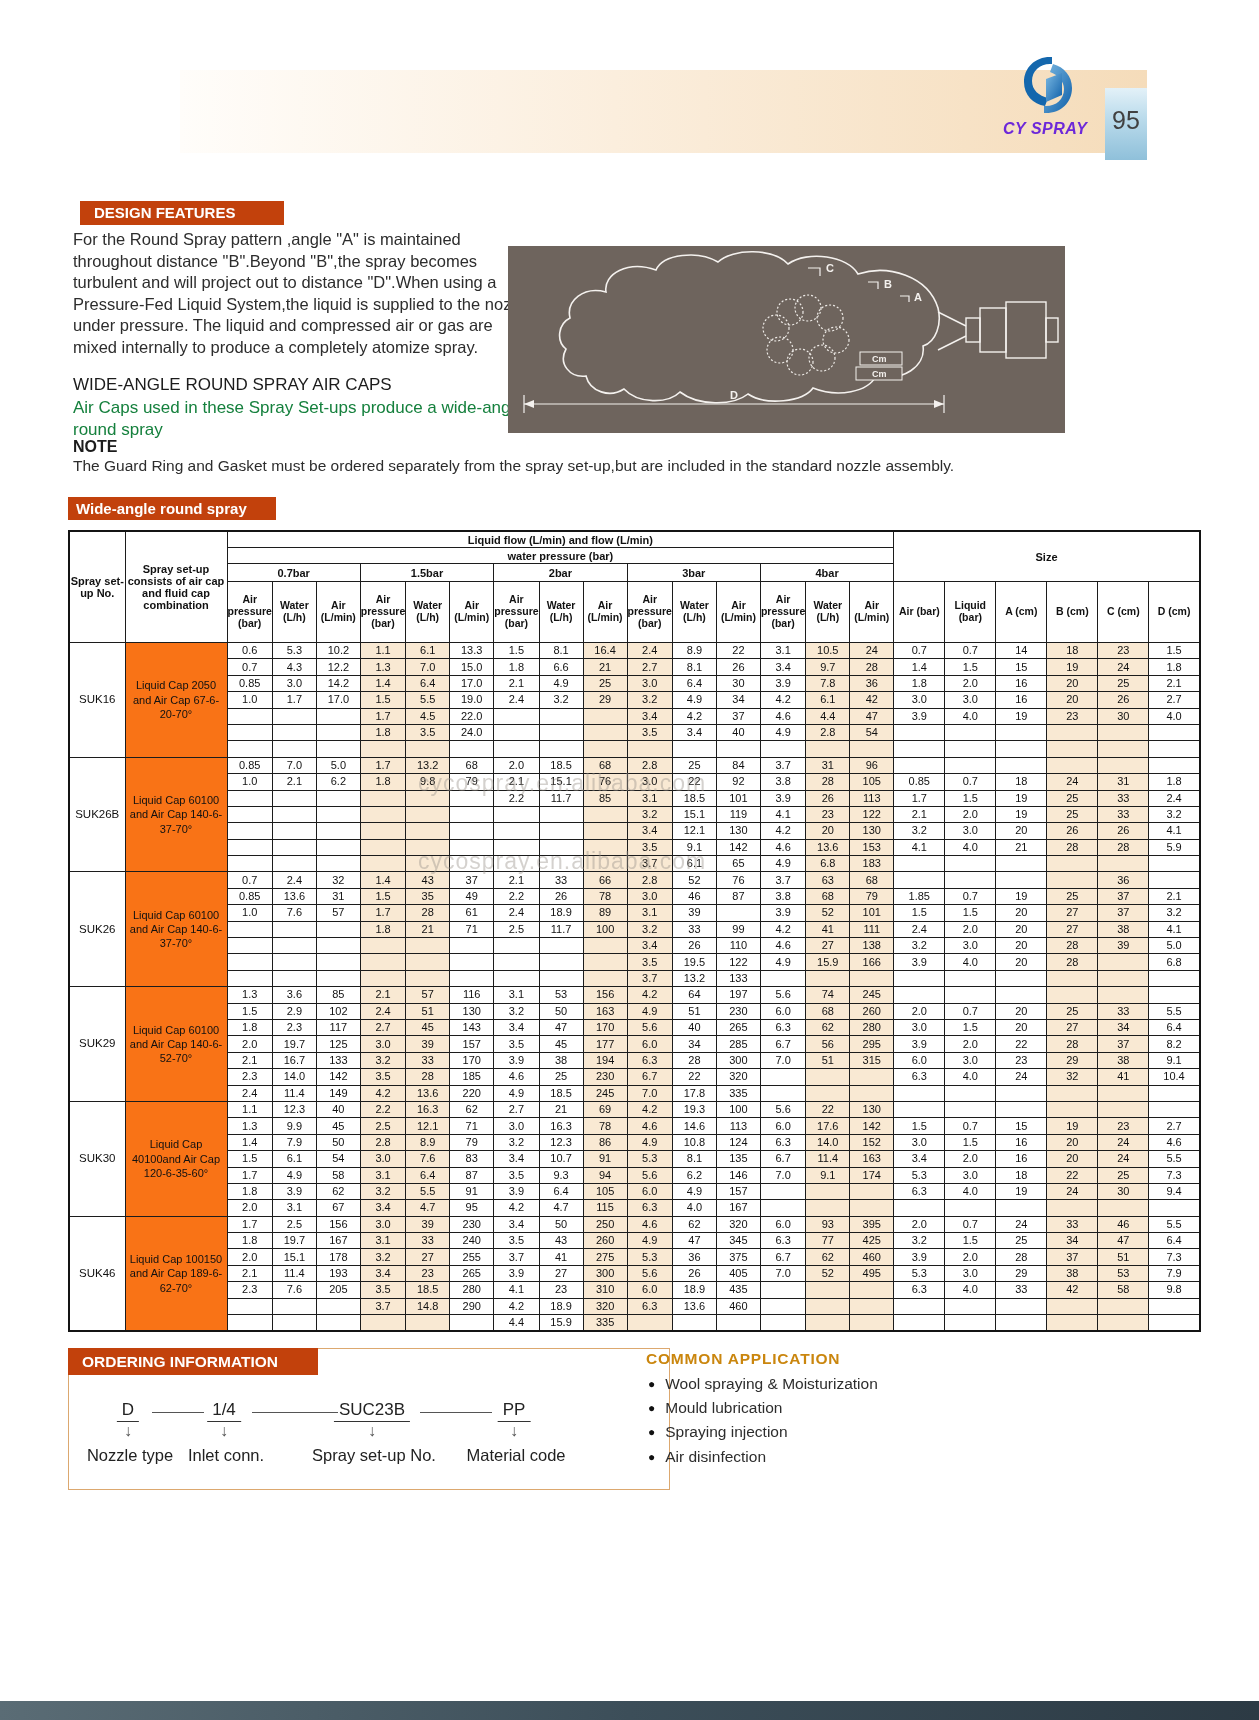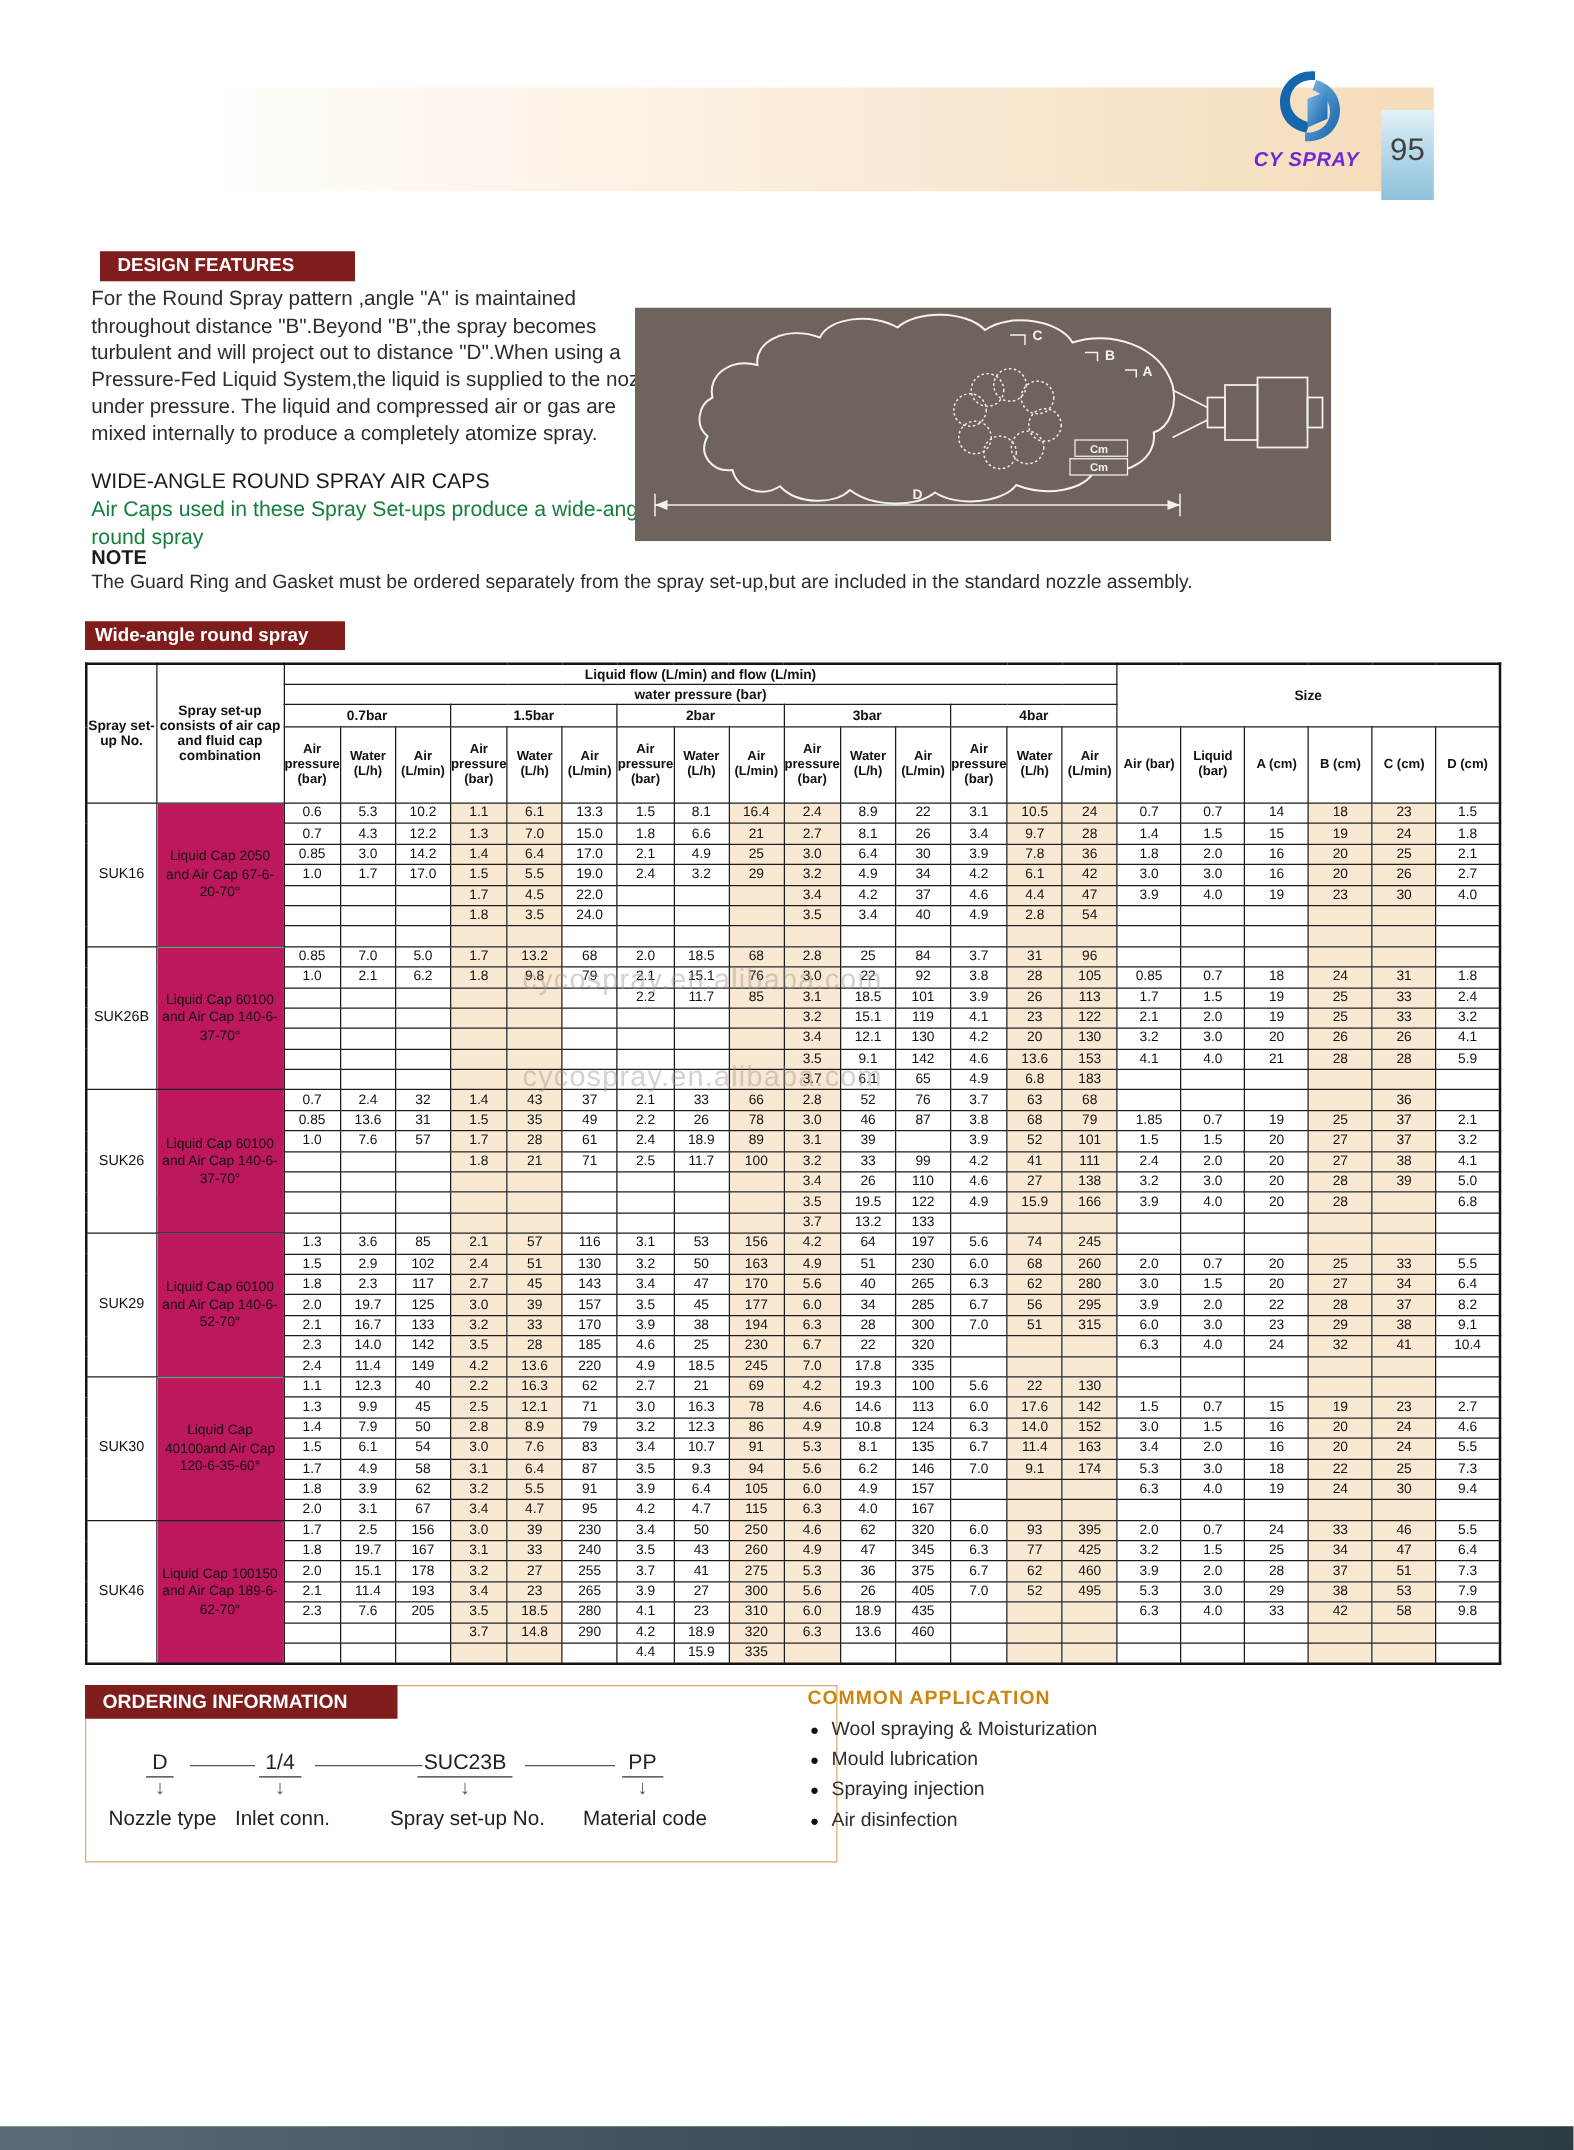--- a/index.html
+++ b/index.html
@@ -10,21 +10,21 @@
   
   #band{left:180px;top:70px;width:967px;height:83px;
         background:linear-gradient(90deg,#fffdfa 0%,#fbeedd 45%,#f5dcba 100%);}
   #page-num{left:1105px;top:88px;width:42px;height:72px;
         background:linear-gradient(180deg,#e3f1f8 0%,#bcdcec 40%,#8fc0da 100%);
         font-size:25px;color:#414141;text-align:center;line-height:64px;}
   #brand-text{left:1003px;top:120px;width:100px;font-size:16px;font-weight:bold;
         font-style:italic;color:#6d28d9;letter-spacing:.5px;}
 
   
-  .bar{background:#7f1d1d;color:#fff;font-weight:bold;font-size:15px;}
+  .bar{background:#c2410c;color:#fff;font-weight:bold;font-size:15px;}
   #feat-bar{left:80px;top:201px;width:190px;height:24px;line-height:24px;padding-left:14px;}
   #spray-bar{left:68px;top:497px;width:200px;height:23px;line-height:23px;padding-left:8px;font-size:15px;}
 
   
   #feat-para{left:73px;top:229px;width:466px;font-size:16.5px;line-height:21.5px;color:#2d2d2d;}
   #wide-head{left:73px;top:375px;font-size:17px;font-weight:normal;color:#1c1c1c;}
   #wide-text{left:73px;top:397px;width:452px;font-size:17px;line-height:21.5px;color:#15803d;}
   #note-head{left:73px;top:438px;font-size:16px;font-weight:bold;color:#1c1c1c;}
   #note-text{left:73px;top:457px;width:1120px;font-size:15.5px;color:#2d2d2d;}
 
@@ -36,21 +36,21 @@
         table-layout:fixed;background:#fff;border:2px solid #141414;}
   #spray-table th,#spray-table td{border:1px solid #1c1c1c;text-align:center;
         vertical-align:middle;color:#111;overflow:hidden;}
   #spray-table thead th{font-weight:bold;padding:0;}
   .h1{height:15px;font-size:11px;margin-left:16px;}
   .h2{height:15px;font-size:11px;}
   .h3{height:17px;font-size:11px;}
   .sub{font-size:10.5px;line-height:1.12;height:60px;padding:0 1px;}
   #spray-table tbody td{height:15.4px;font-size:11px;line-height:1;padding:0;}
   .no-cell{font-size:11.5px !important;}
-  .combo-cell{background:#be185d;font-size:11px !important;line-height:1.3 !important;padding:0 3px !important;margin-top:15px;}
+  .combo-cell{background:#f97316;font-size:11px !important;line-height:1.3 !important;padding:0 3px !important;margin-top:15px;}
   .peach{background:#f9e9d3;}
   tr.sec-start td{border-top:2px solid #141414;}
 
   
   .wm{font-size:23px;color:#9b948c;opacity:.42;letter-spacing:1px;pointer-events:none;}
   #wm1{left:418px;top:770px;}
   #wm2{left:418px;top:848px;}
 
   
   #order-box{left:68px;top:1348px;width:600px;height:140px;border:1px solid #dca86f;background:#fff;}

